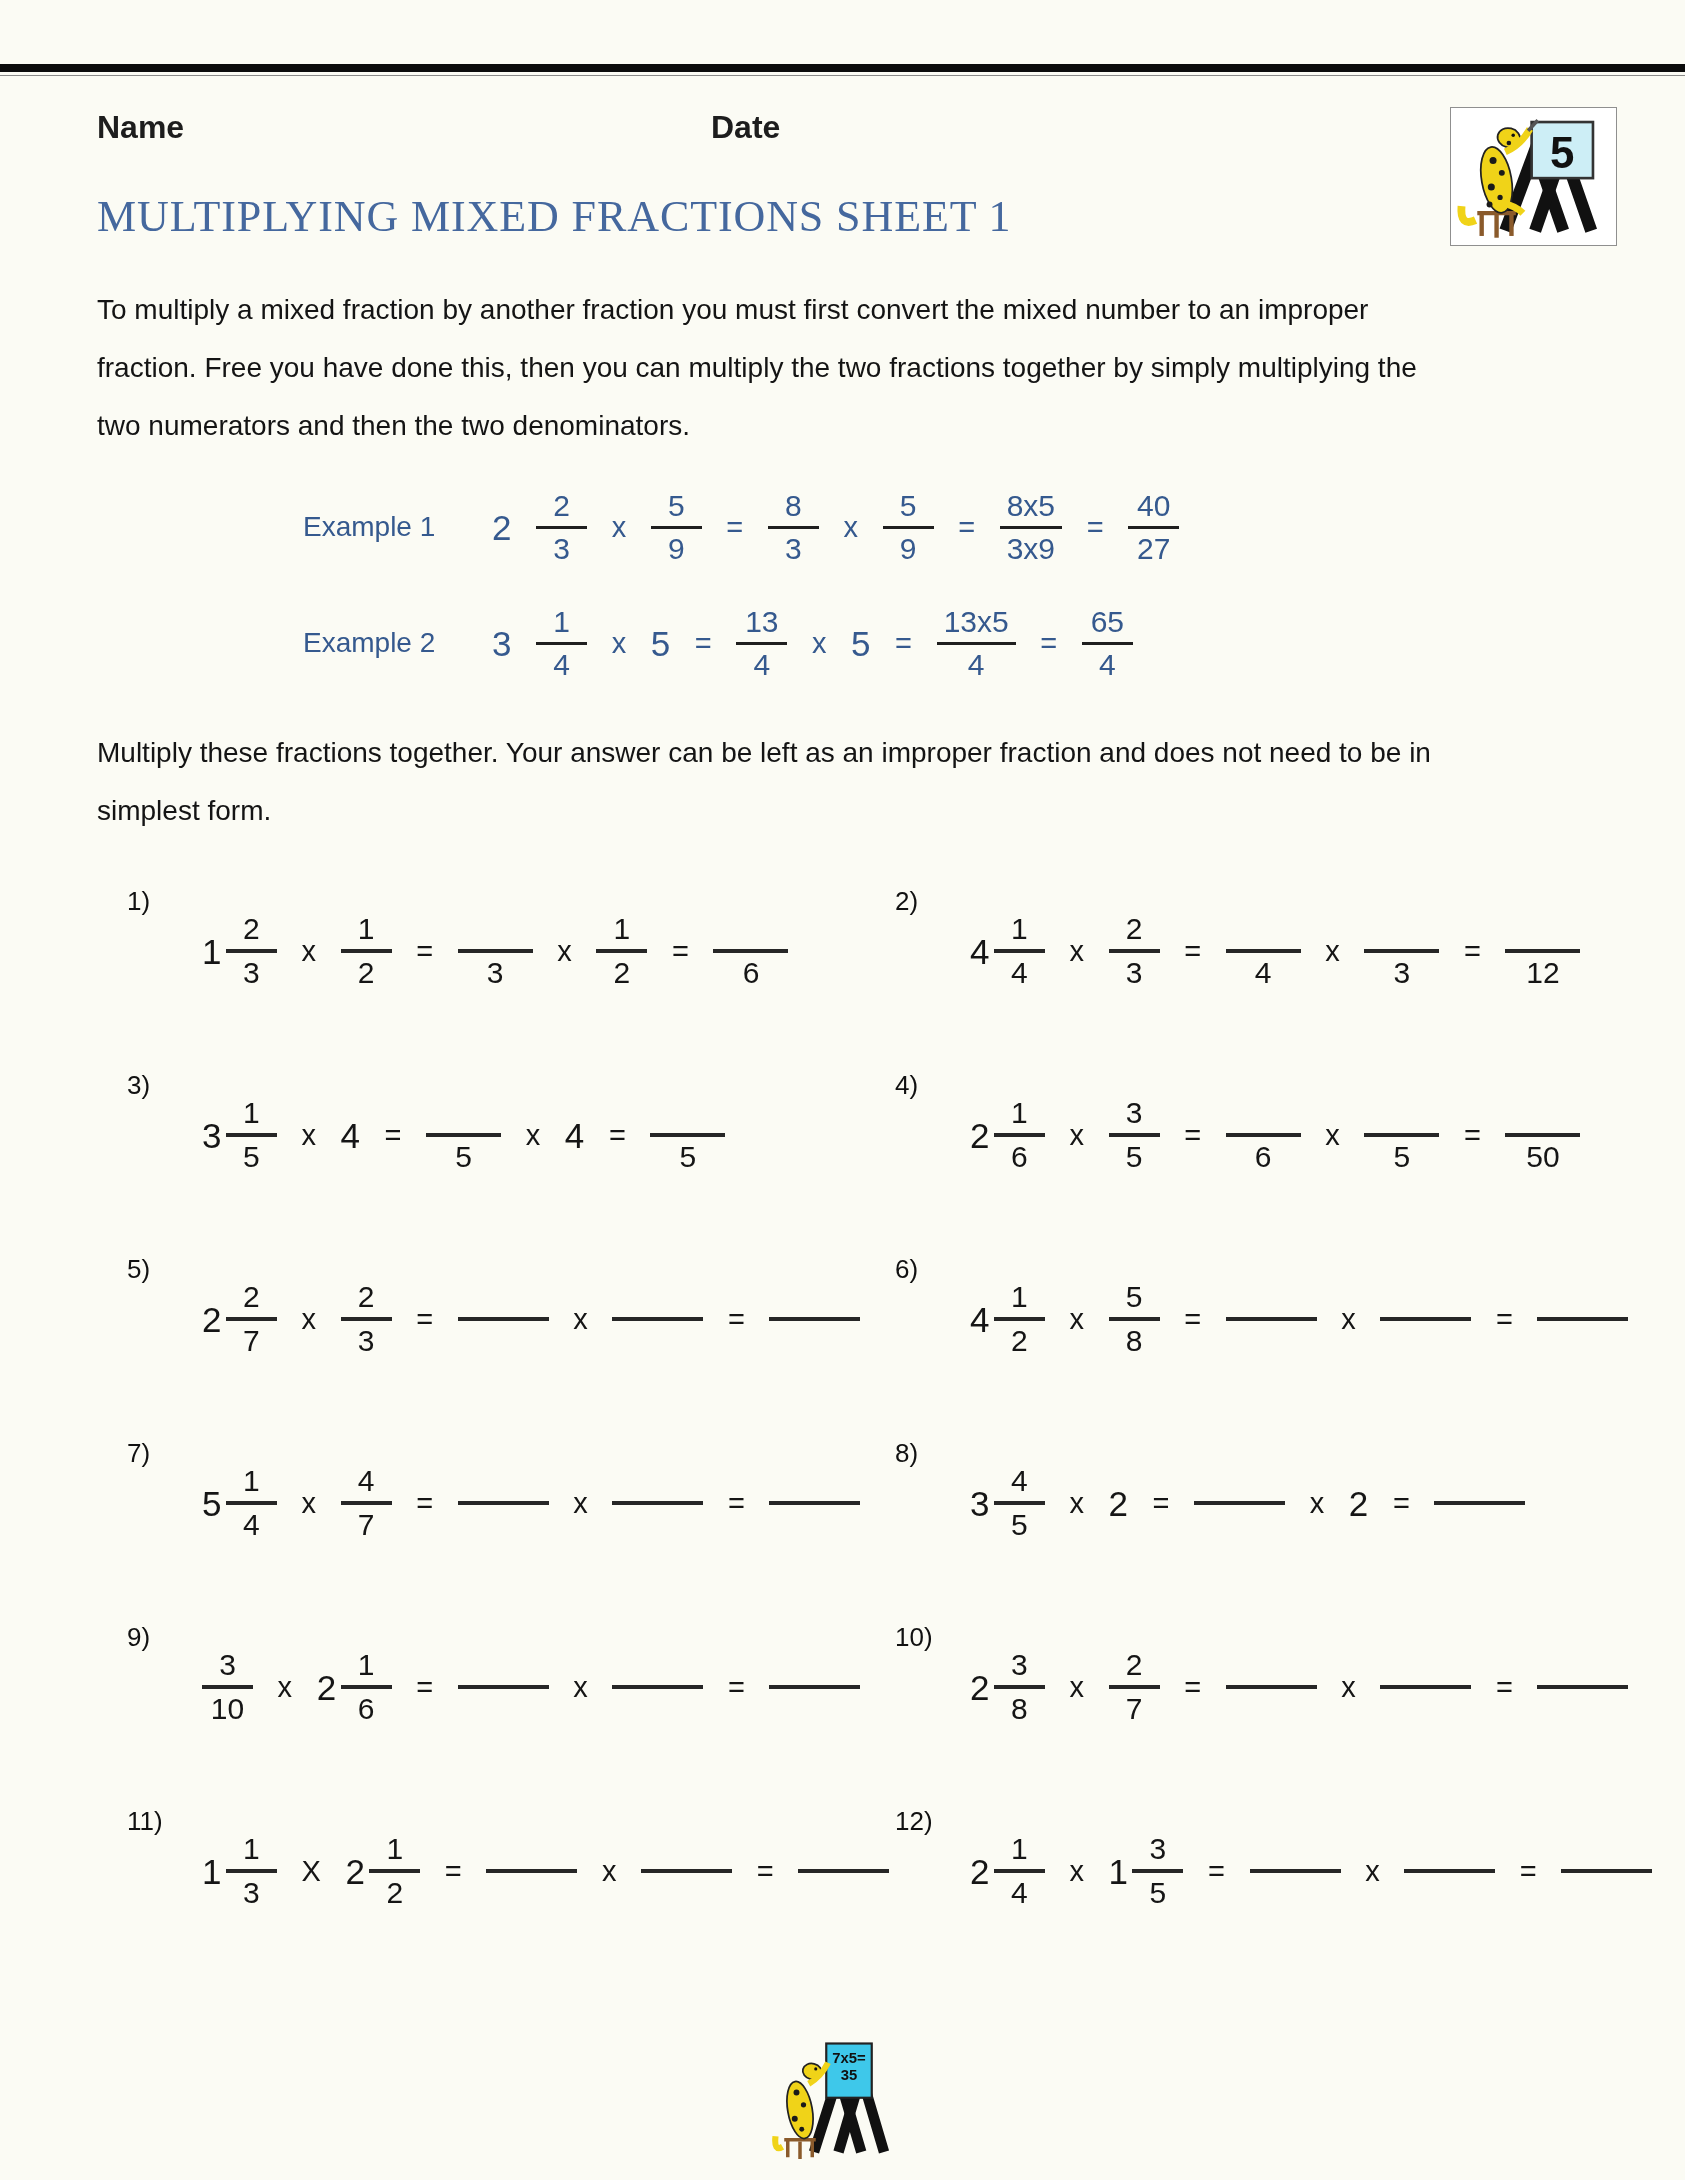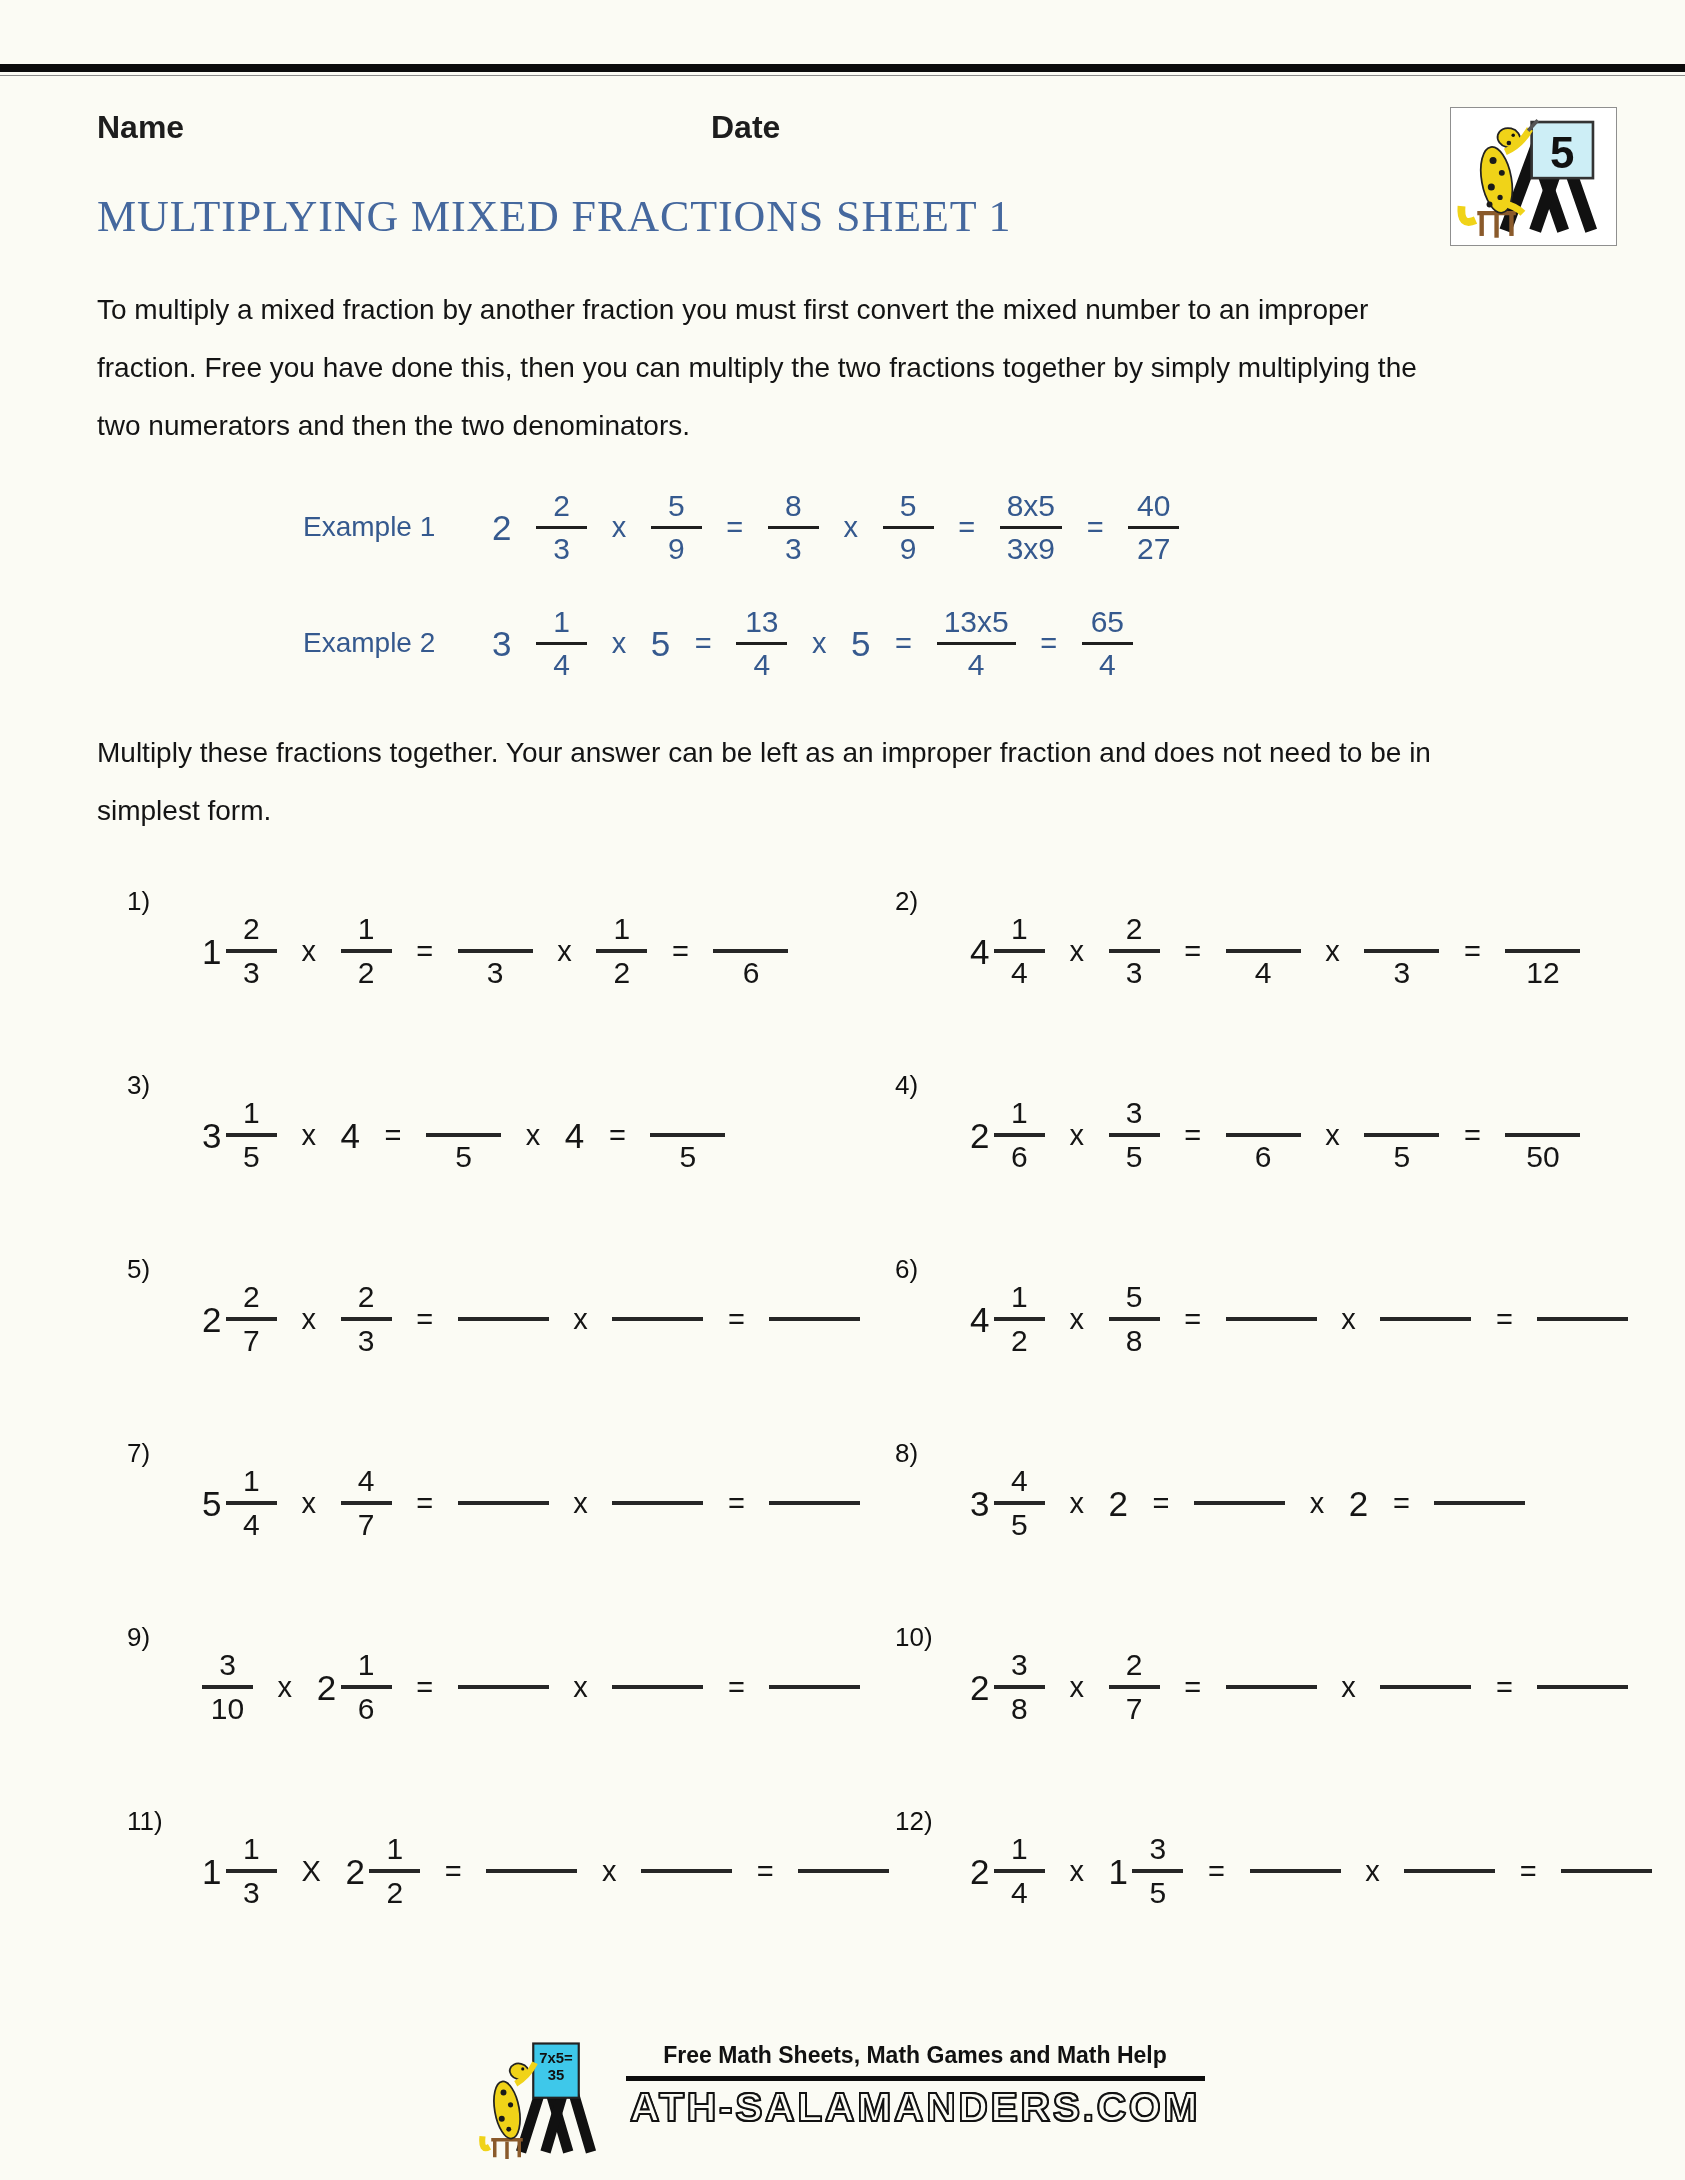--- a/index.html
+++ b/index.html
@@ -579,19 +579,14 @@
       <ellipse cx="32" cy="82" rx="14" ry="33" fill="#f0d318" stroke="#222" stroke-width="2" transform="rotate(-10 32 82)"></ellipse>
       <ellipse cx="46" cy="38" rx="11" ry="9" fill="#f0d318" stroke="#222" stroke-width="2" transform="rotate(14 46 38)"></ellipse>
       <circle cx="50" cy="35" r="1.8" fill="#111"></circle>
       <path d="M42,52 Q56,44 64,28" stroke="#f0d318" stroke-width="7" fill="none"></path>
       <circle cx="28" cy="62" r="3.4" fill="#1a1a1a"></circle>
       <circle cx="36" cy="76" r="3" fill="#1a1a1a"></circle>
       <circle cx="26" cy="92" r="3.4" fill="#1a1a1a"></circle>
       <circle cx="34" cy="104" r="2.8" fill="#1a1a1a"></circle>
     </g>
   </svg>
-  <div class="footer-text">
-    <div class="footer-tagline">Free Math Sheets, Math Games and Math Help</div>
-    <div class="footer-rule"></div>
-    <div class="footer-site">ATH-SALAMANDERS.COM</div>
-  </div>
 </div>
 
 
 </body></html>

